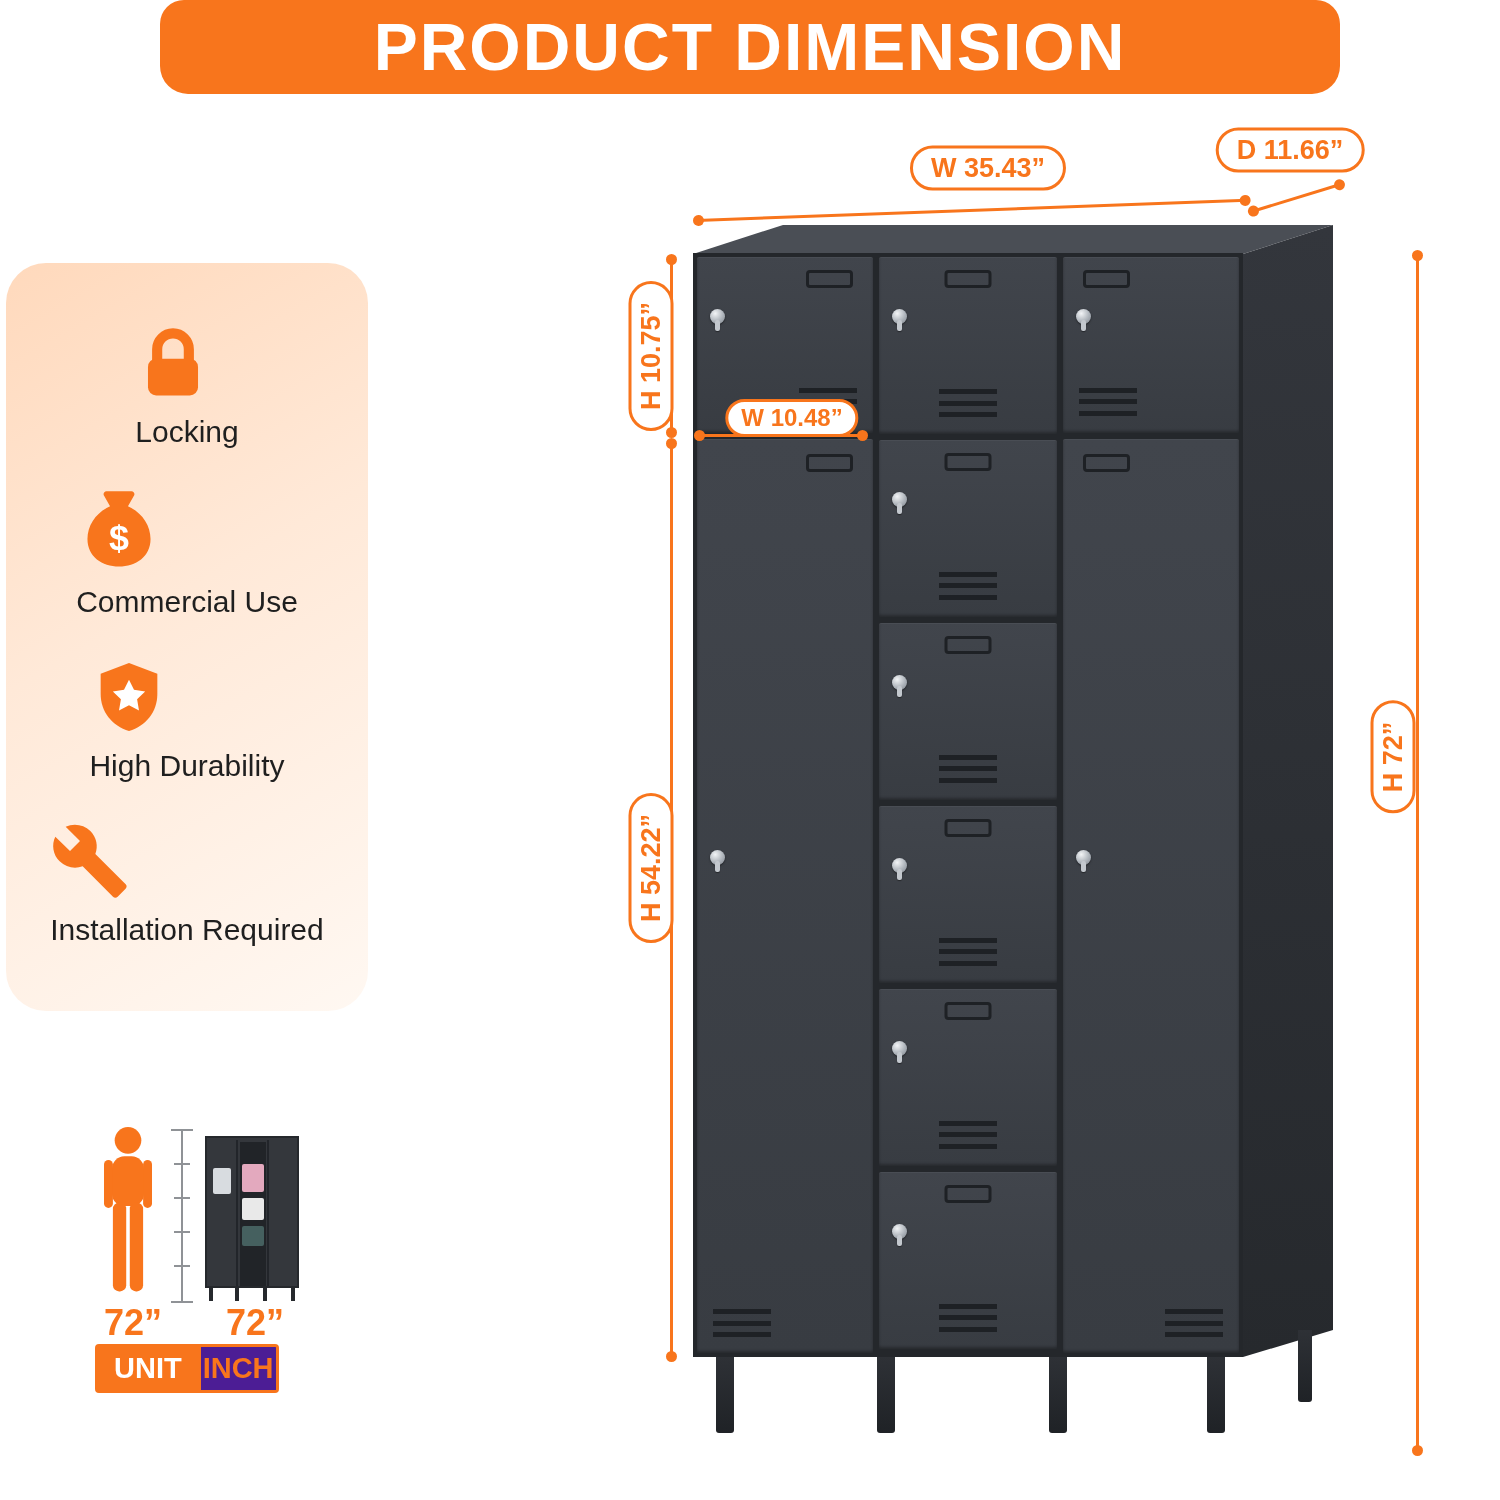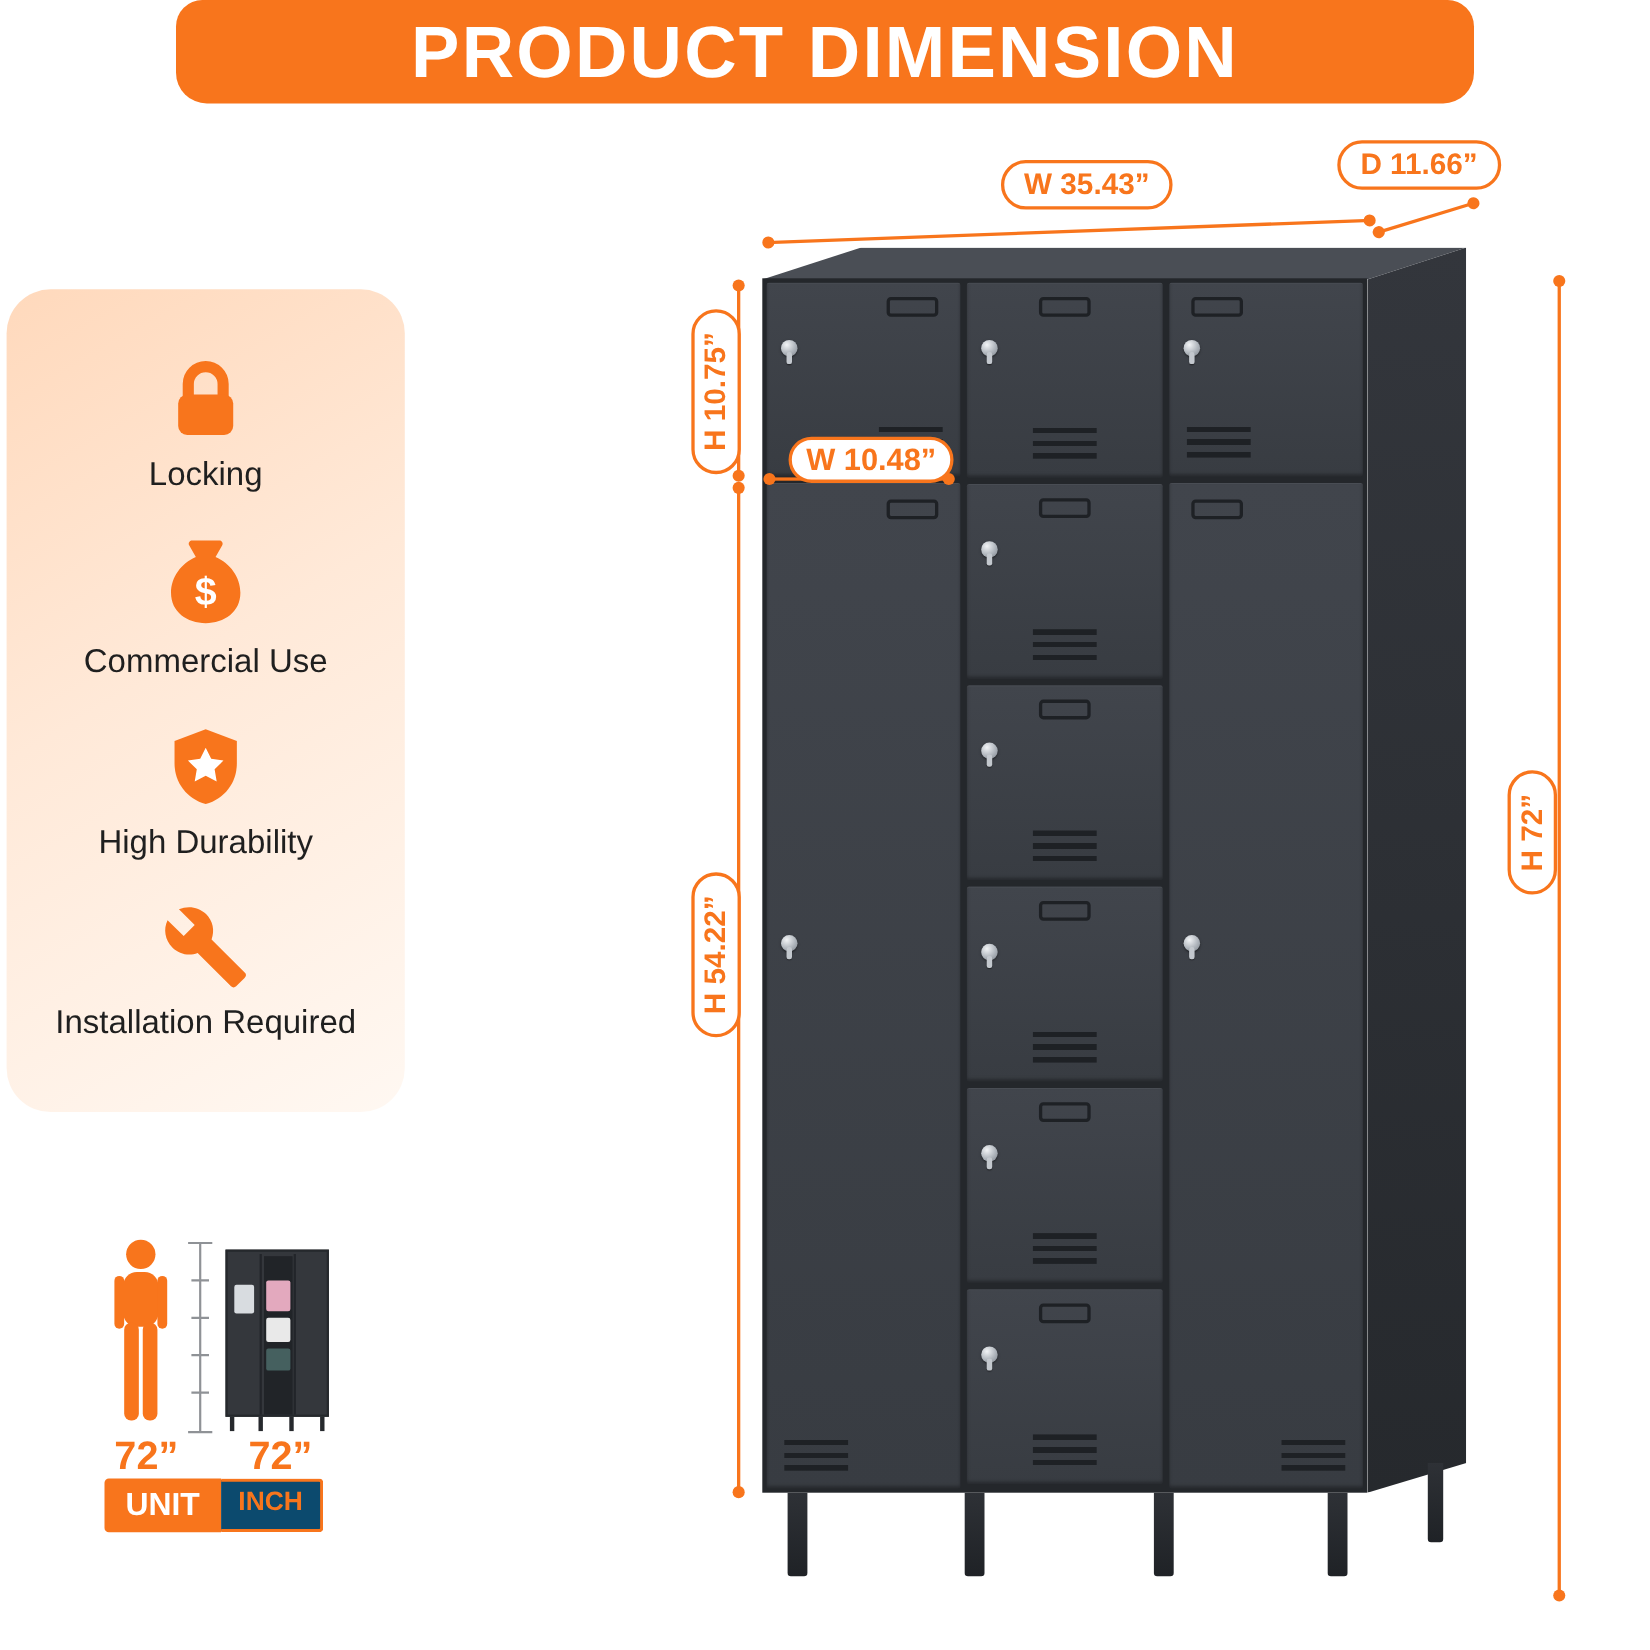--- a/index.html
+++ b/index.html
@@ -11,21 +11,21 @@
   .banner { position:absolute; left:160px; top:0; width:1180px; height:94px;
             background:#F8751C; border-radius:24px 24px 28px 28px;
             display:flex; align-items:center; justify-content:center; z-index:5; }
   .banner h1 { color:#fff; font-size:66px; font-weight:bold; letter-spacing:2px; }
 
   
   .panel { position:absolute; left:6px; top:263px; width:362px; height:748px;
            border-radius:40px; padding:26px 8px;
            background:linear-gradient(150deg,#FFD9BC 0%,#FFE9D8 45%,#FFF8F2 100%);
            display:flex; flex-direction:column; align-items:center; justify-content:space-evenly; }
-  .feature { display:flex; flex-direction:column; align-items:center; gap:12px; }
+  .feature { display:flex; flex-direction:column; align-items:flex-start; gap:12px; }
   .feature .flabel { font-size:30px; font-weight:500; color:#1f1f1f; text-align:center; }
 
   
   .locker-top  { position:absolute; left:693px; top:225px; width:640px; height:29px;
                  background:#4A4E55; clip-path:polygon(90px 0,640px 0,550px 29px,0 29px); }
   .locker-side { position:absolute; left:1243px; top:225px; width:90px; height:1132px;
                  background:linear-gradient(180deg,#33363C,#26292D);
                  clip-path:polygon(0 29px,90px 0,90px 1105px,0 1132px); }
   .locker-front{ position:absolute; left:693px; top:253px; width:550px; height:1104px;
                  background:#24272B; }
@@ -58,39 +58,39 @@
   .dim.h { height:3px; } .dim.v { width:3px; }
   .dim::before,.dim::after { content:''; position:absolute; width:11px; height:11px;
         border-radius:50%; background:#F8751C; }
   .dim.h::before { left:-4px; top:-4px; } .dim.h::after { right:-4px; top:-4px; }
   .dim.v::before { top:-4px; left:-4px; } .dim.v::after { bottom:-4px; left:-4px; }
   .pill { position:absolute; z-index:30; background:#fff; border:3px solid #F8751C;
           border-radius:999px; color:#F8751C; font-weight:bold; font-size:27px;
           padding:6px 18px; line-height:1; white-space:nowrap;
           transform:translate(-50%,-50%); }
   .pill.rot { transform:translate(-50%,-50%) rotate(-90deg); }
-  .pill.small-pill { font-size:28px; padding:4px 13px; }
+  .pill.small-pill { font-size:24px; padding:4px 13px; }
 
   
   .person { position:absolute; left:88px; top:1124px; }
   .ruler  { position:absolute; left:168px; top:1128px; }
   .thumb  { position:absolute; left:205px; top:1136px; width:96px; height:168px; }
   .t-body { position:absolute; left:0; top:0; width:94px; height:152px;
             background:#34373C; border:2px solid #25282C; }
   .t-line { position:absolute; top:2px; width:2px; height:146px; background:#22252A; }
   .t-open { position:absolute; left:33px; top:4px; width:26px; height:144px; background:#212428; }
   .t-item { position:absolute; border-radius:2px; }
   .t-leg  { position:absolute; top:152px; width:4px; height:13px; background:#26292D; }
   .big72  { position:absolute; width:90px; text-align:center; color:#F8751C;
             font-size:36px; font-weight:bold; }
   .unit-badge { position:absolute; left:95px; top:1344px; display:flex; z-index:5; }
   .unit-badge .unit { background:#F8751C; color:#fff; font-weight:bold; font-size:29px;
             padding:5px 16px; border:3px solid #F8751C; border-radius:4px 0 0 4px; }
-  .unit-badge .inch { background:#0c4a6e; color:#F8751C; font-weight:bold; font-size:24px;
-            padding:5px 16px; border:3px solid #F8751C; border-left:none; border-radius:0 4px 4px 0; }
+  .unit-badge .inch { background:#4c1d95; color:#F8751C; font-weight:bold; font-size:29px;
+            padding:5px 2px; border:3px solid #F8751C; border-left:none; border-radius:0 4px 4px 0; }
 </style>
 </head>
 <body>
 
 <div class="stage">
 
   <div class="banner">
     <h1>PRODUCT DIMENSION</h1>
   </div>
 

